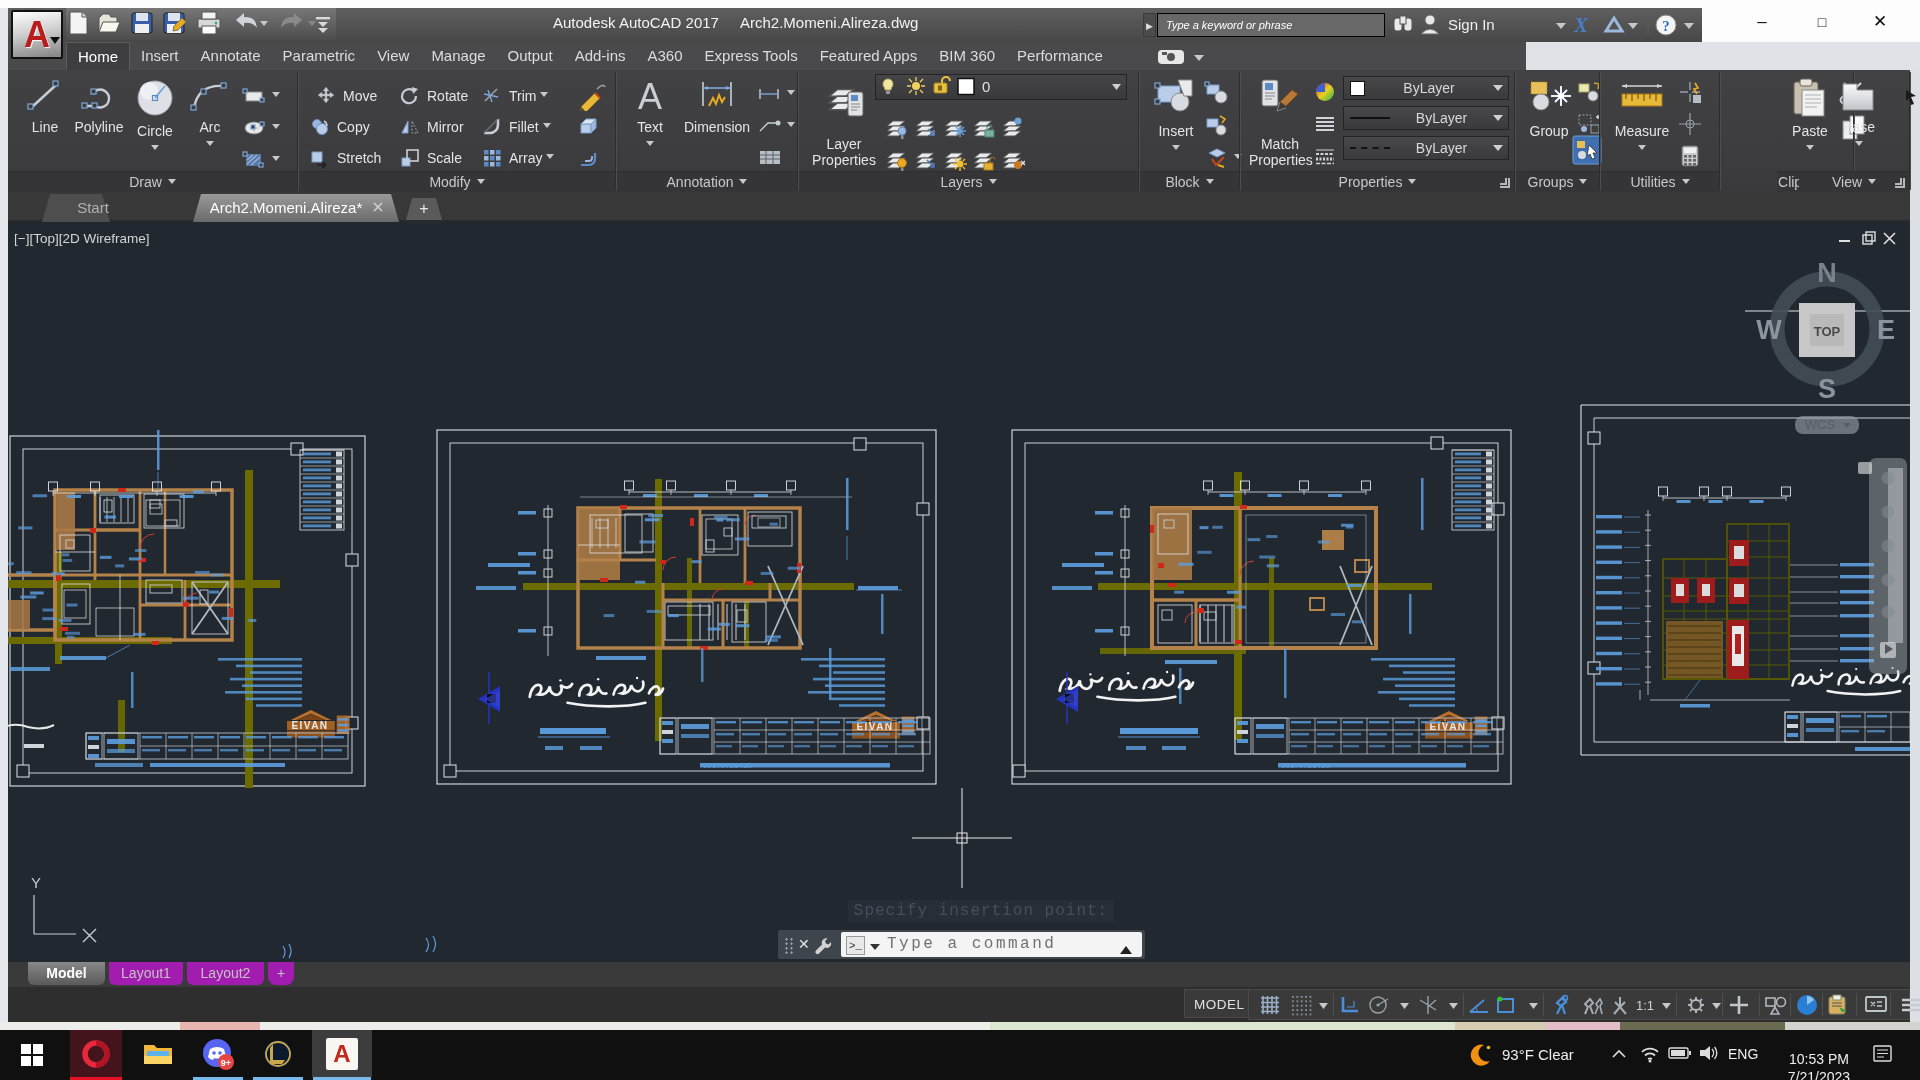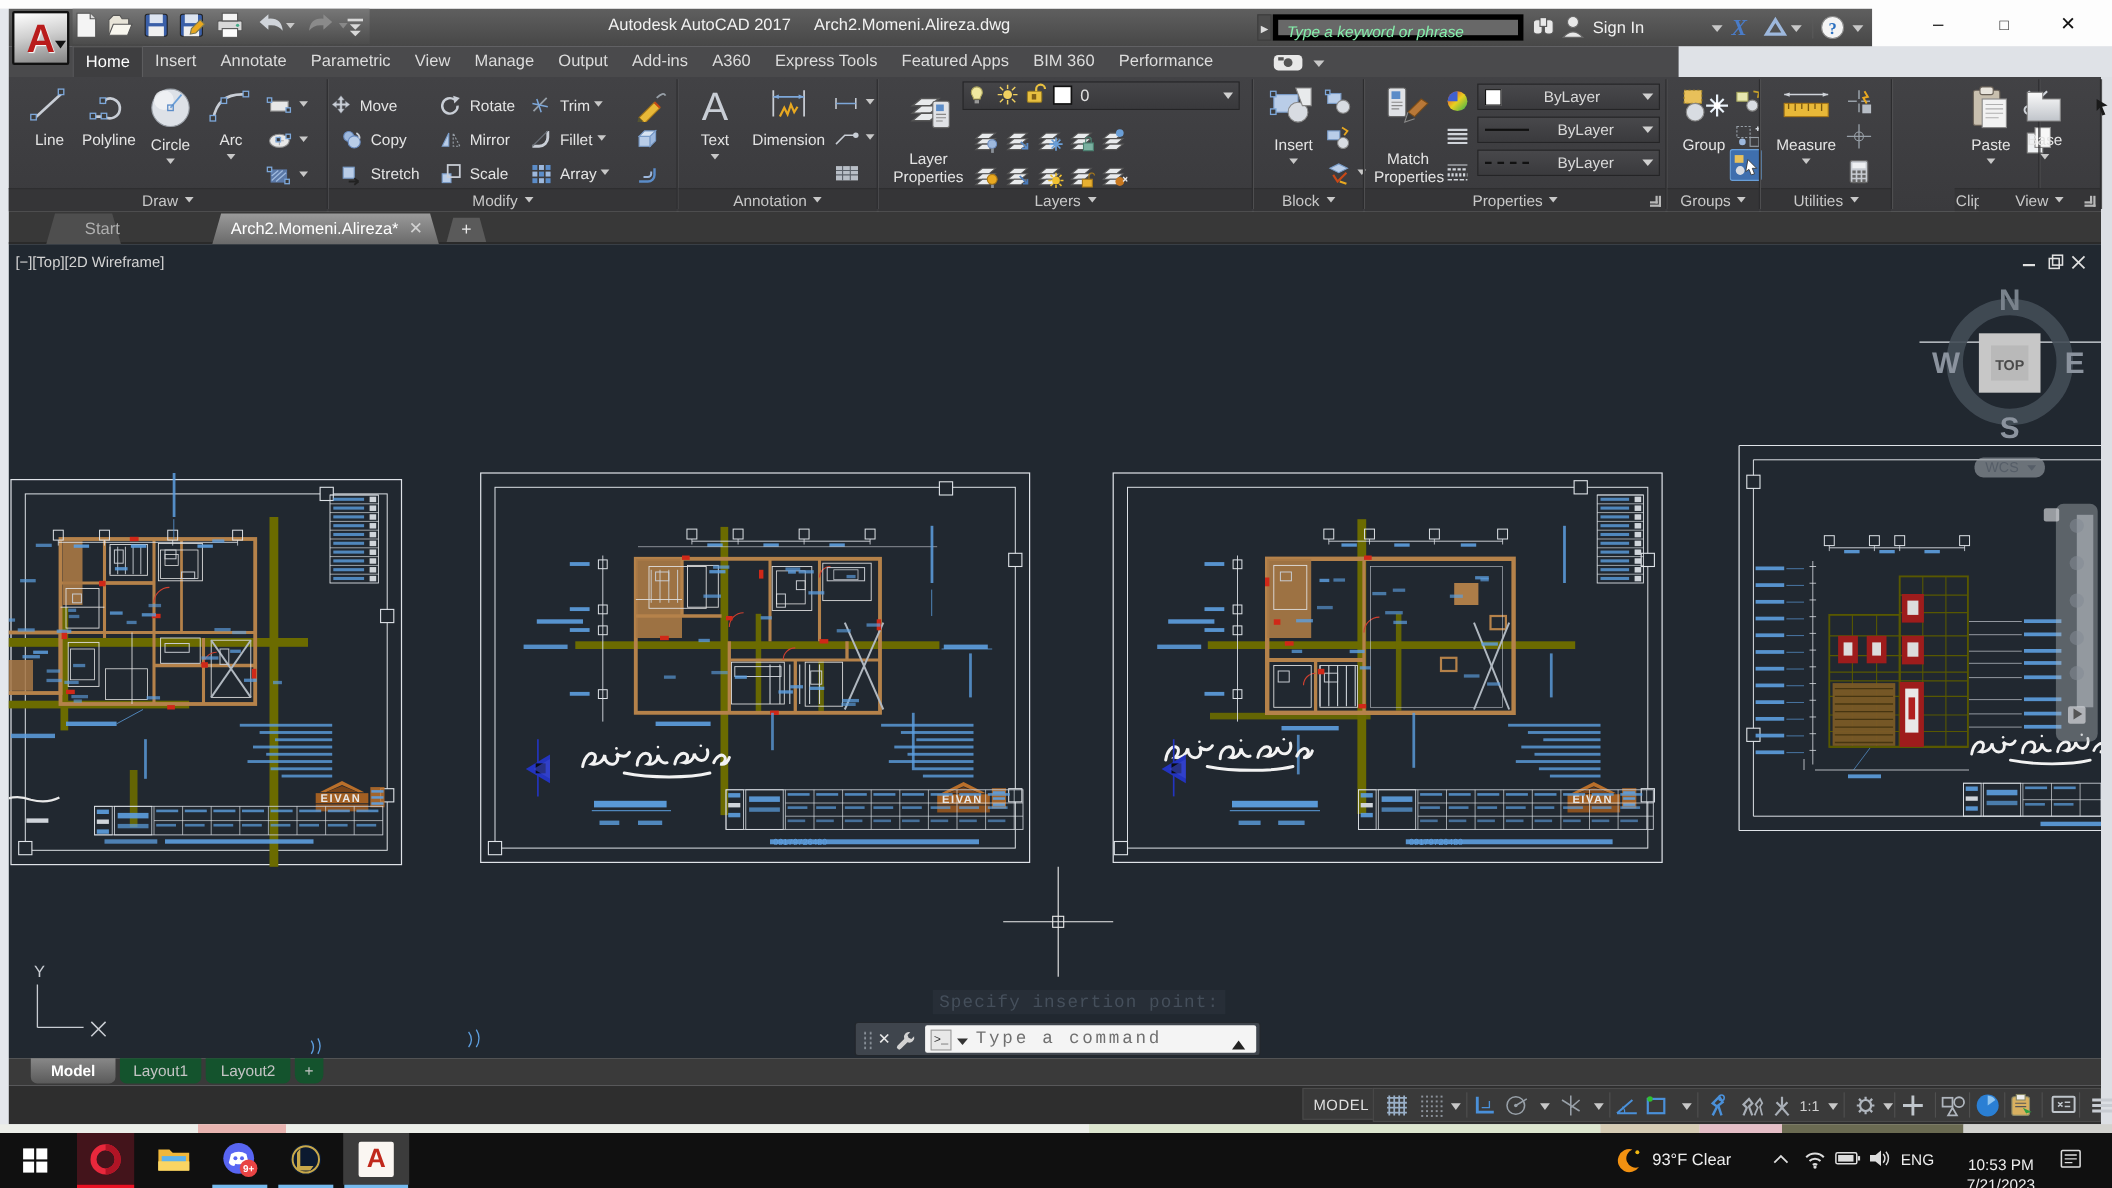--- a/index.html
+++ b/index.html
@@ -8,21 +8,21 @@
 #tbar{left:8px;top:8px;width:1694px;height:34px;background:linear-gradient(#5f5f5f,#474747)}
 #tbar-white{left:1702px;top:0;width:218px;height:42px;background:#fdfdfd}
 #topstrip{left:0;top:0;width:1920px;height:8px;background:#fdfdfd}
 #leftstrip{left:0;top:8px;width:8px;height:1014px;background:#e4e7ec}
 #rightstrip{left:1910px;top:70px;width:10px;height:952px;background:#dcdfe4}
 #appbtn{left:11px;top:10px;width:52px;height:49px;background:linear-gradient(170deg,#ffffff,#cfcfcf 45%,#8a8a8a 95%);border:2px solid #111;border-radius:2px;z-index:5;text-align:center}
 #appbtn .A{font-size:36px;font-weight:bold;color:#b91c1c;line-height:46px;text-shadow:1px 1px 1px #fff}
 #appbtn .tri{position:absolute;right:1px;bottom:8px;width:0;height:0;border:5px solid transparent;border-top:7px solid #111}
 #qat{left:66px;top:8px;width:270px;height:32px;background:linear-gradient(#777,#4c4c4c)}
 .ttext{top:14px;height:20px;color:#f2f2f2;font-size:15px;white-space:nowrap}
-#search{left:1157px;top:13px;width:228px;height:24px;background:#686868;border:5px solid #000000;color:#86efac;font-style:italic;font-size:14px;line-height:22px;padding-left:8px}
+#search{left:1157px;top:13px;width:228px;height:24px;background:#686868;border:1px solid #000000;color:#ffffff;font-style:italic;font-size:11px;line-height:22px;padding-left:8px}
 #sbtn{left:1143px;top:13px;width:13px;height:24px;background:#4c4c4c;border:1px solid #3c3c3c;color:#ddd;font-size:9px;line-height:24px;text-align:center}
 
 .wbtn{top:12px;color:#111;font-size:17px;text-align:center;width:20px;height:20px;line-height:20px}
 
 #tabrow{left:8px;top:42px;width:1518px;height:28px;background:#4a4a4c}
 .tab{float:left;height:28px;line-height:28px;padding:0 11px;color:#dcdcdc;font-size:15px}
 .tab.active{background:#3e3e40;color:#fff;border:1px solid #5c5c5e;border-bottom:none;margin-left:58px}
 
 #ribbon{left:8px;top:70px;width:1902px;height:122px;background:linear-gradient(#424245,#3a3a3d)}
 .panel{position:absolute;top:0;height:122px}
@@ -52,21 +52,21 @@
 #prompt{left:848px;top:900px;width:266px;height:22px;background:#272e37;color:#454f5b;font-family:"Liberation Mono",monospace;font-size:16px;line-height:22px;text-align:center;letter-spacing:1px}
 #cmdbar{left:777px;top:929px;width:369px;height:31px;background:#3f454d;border:1px solid #23272c;border-radius:3px}
 #cmdin{position:absolute;left:63px;top:2px;right:3px;bottom:2px;background:#f4f4f4;border-radius:2px}
 #cmdin .ic{position:absolute;left:5px;top:3.5px;width:19px;height:19px;background:#e8e8e8;border:1px solid #999;color:#333;font-size:11px;line-height:18px;text-align:center;font-family:"Liberation Mono",monospace}
 #cmdin .tc{position:absolute;left:46px;top:3px;color:#707070;font-family:"Liberation Mono",monospace;font-size:16px;letter-spacing:2.5px}
 #cmdin .up{position:absolute;right:10px;top:8px;width:0;height:0;border:6px solid transparent;border-bottom:8px solid #222}
 .dots{position:absolute;left:6px;top:7px;width:10px;height:17px;background-image:radial-gradient(#98a0a8 1px,transparent 1.2px);background-size:5px 4.5px}
 #cmdx{position:absolute;left:20px;top:6px;color:#e8e8e8;font-size:14px}
 
 #mrow{left:8px;top:962px;width:1902px;height:25px;background:#3a3a3a}
-.mtab{position:absolute;top:0;height:23px;line-height:23px;font-size:14px;text-align:center;color:#c4c4c4;background:#14532d;border-radius:0 0 6px 6px}
+.mtab{position:absolute;top:0;height:23px;line-height:23px;font-size:14px;text-align:center;color:#c4c4c4;background:#a21caf;border-radius:0 0 6px 6px}
 .mtab.act{background:linear-gradient(#888,#5a5a5a);color:#fff;font-weight:bold}
 
 #sbar{left:8px;top:987px;width:1902px;height:35px;background:#2e2e2e}
 #sbar .modeltxt{position:absolute;left:1176px;top:2px;height:29px;line-height:29px;color:#e0e0e0;font-size:13.5px;border:1px solid #4a4a4a;background:#3a3a3a;padding:0 9px;letter-spacing:0.5px}
 #stic{position:absolute;left:1240px;top:2px;width:662px;height:31px;border:1px solid #4a4a4a;background:#3a3a3a}
 .ssep{position:absolute;top:3px;bottom:3px;width:1px;background:#505050}
 .sic{position:absolute;top:3px;height:24px;display:flex;align-items:center;justify-content:center}
 #bstrip{left:0;top:1022px;width:1920px;height:8px}
 
 #task{left:0;top:1030px;width:1920px;height:50px;background:#101010}
@@ -219,21 +219,21 @@
             <rect x="4" y="3" width="15" height="12" fill="#5b79a8"></rect>
             <path d="M5,13 l10,-9 M5,9 l6,-5 M9,14 l9,-8" stroke="#9db8dd" stroke-width="1.2"></path>
             <rect x="1" y="1" width="4" height="4" fill="#3a3a3a" stroke="#7da7d9" stroke-width="1.2"></rect>
             <rect x="17" y="12" width="4" height="4" fill="#3a3a3a" stroke="#7da7d9" stroke-width="1.2"></rect>
           </svg>
           <span class="bdrop" style="margin-left:4px"></span>
         </div>
         <div class="pfoot"><span>Draw</span><span class="bdrop" style="margin-left:6px"></span></div>
       </div>
       <div class="panel" style="left:291px;width:317px">
-        <div class="rowbtn" style="left:0;top:12px">
+        <div class="rowbtn" style="left:16px;top:12px">
           <svg width="22" height="22" viewBox="0 0 22 22">
             <path d="M11,2 L14,6 H12 V9 H15 V7 L19,10 L15,13 V11 H12 V14 H14 L11,18 L8,14 H10 V11 H7 V13 L3,10 L7,7 V9 H10 V6 H8 Z" fill="#c9ced6" stroke="#8a9098" stroke-width="0.5"></path>
           </svg>
           <span class="rlab">Move</span>
         </div>
         <div class="rowbtn" style="left:10px;top:43px">
           <svg width="22" height="22" viewBox="0 0 22 22">
             <circle cx="8" cy="8" r="4.5" fill="#9db8dd" stroke="#6a8cc0"></circle>
             <circle cx="13" cy="13" r="5.5" fill="#b9cde8" stroke="#6a8cc0"></circle>
             <path d="M15,5 a6,6 0 0 1 3,5" stroke="#c9ced6" stroke-width="1.6" fill="none"></path>

